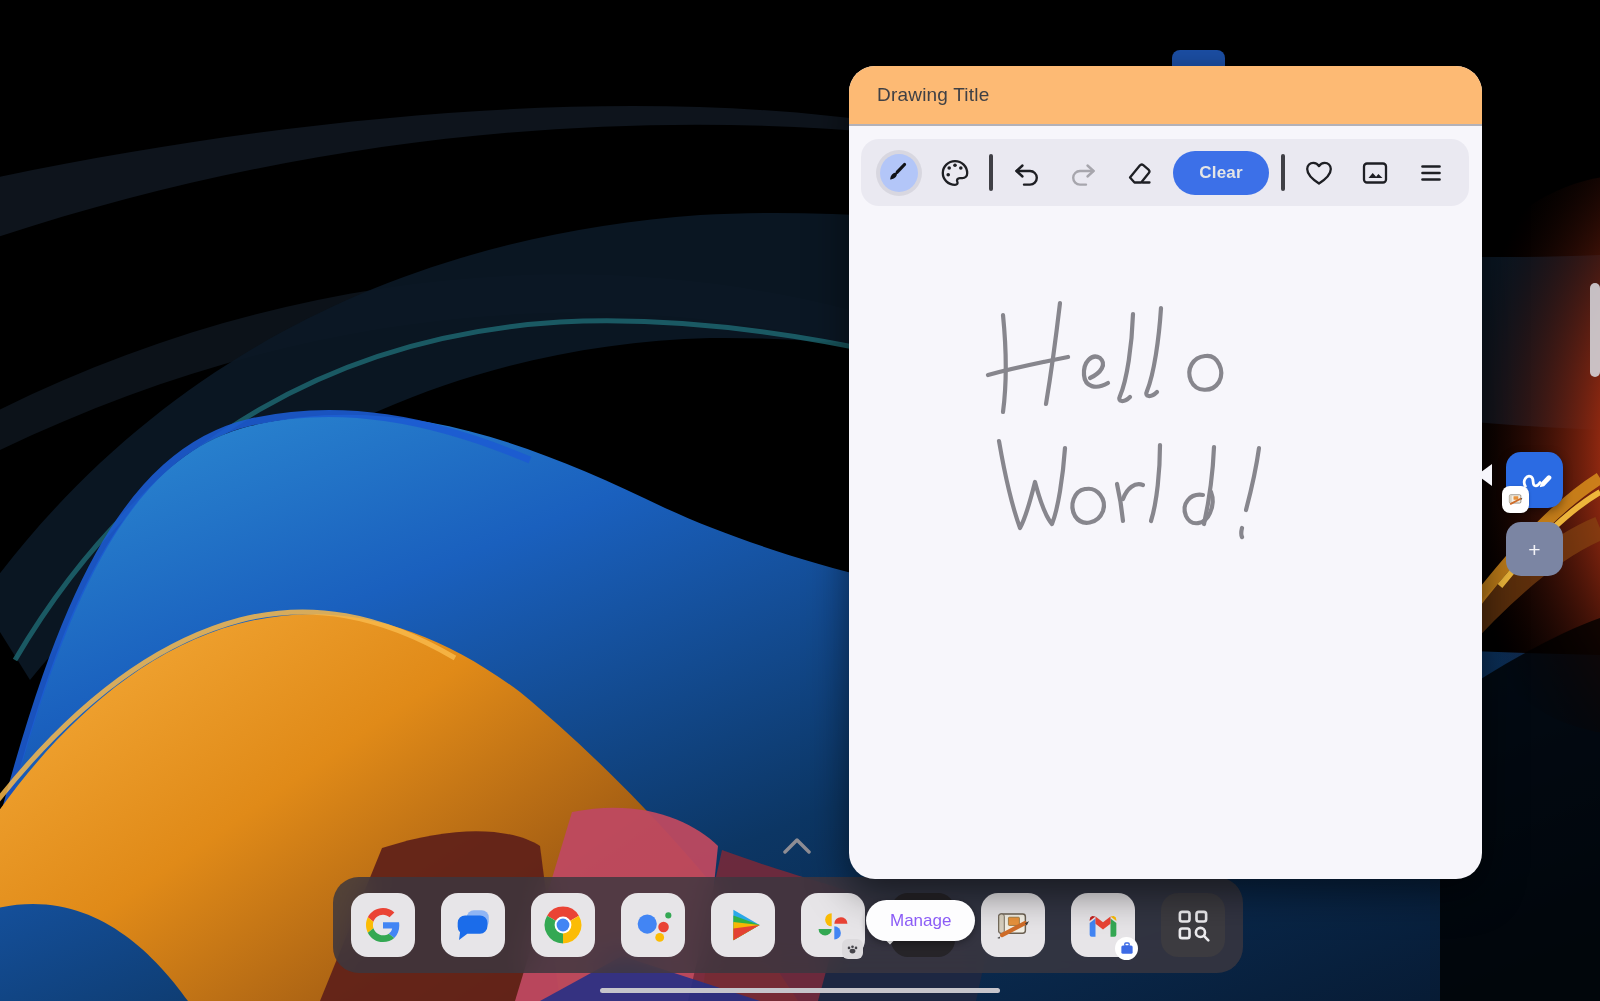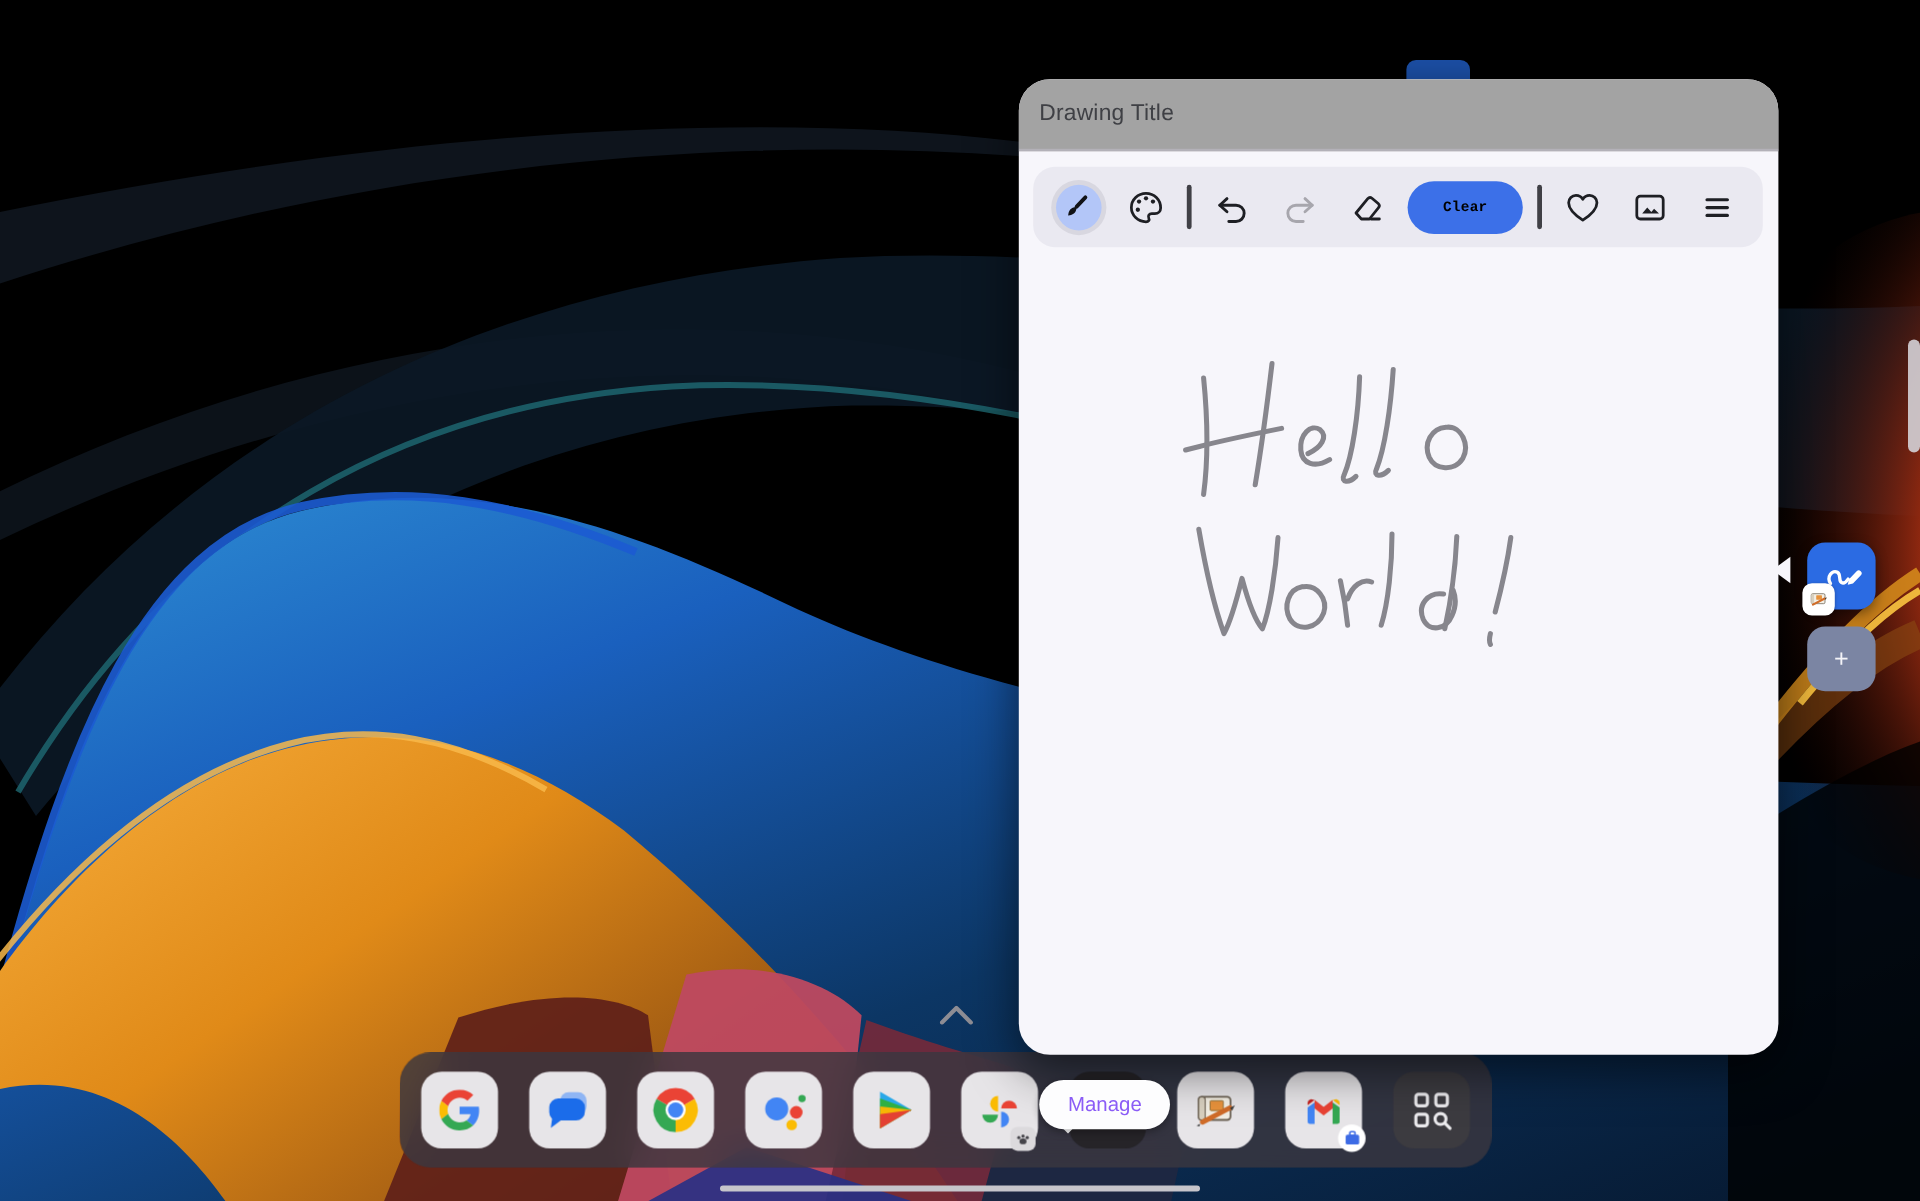--- a/index.html
+++ b/index.html
@@ -6,34 +6,34 @@
   .screen{position:relative;width:1600px;height:1001px;overflow:hidden;
     font-family:"Liberation Sans","DejaVu Sans",sans-serif;background:#000;}
   .wallpaper{position:absolute;inset:0;z-index:0;}
   .sr{position:absolute;width:1px;height:1px;overflow:hidden;clip:rect(0 0 0 0);}
 
   
   .drag-tab{position:absolute;left:1172px;top:50px;width:53px;height:26px;border-radius:8px;
     background:#1C50A8;z-index:1;}
   .window{position:absolute;left:849px;top:66px;width:633px;height:813px;border-radius:26px;
     background:#F7F6FB;box-shadow:0 12px 40px rgba(0,0,0,.55);z-index:3;overflow:hidden;}
-  .titlebar{position:absolute;left:0;top:0;right:0;height:60px;background:#a3a3a3;
-    border-bottom:2px solid #B3B1B8;display:flex;align-items:center;padding:0 17px;box-sizing:border-box;z-index:2;}
+  .titlebar{position:absolute;left:0;top:0;right:0;height:60px;background:#fdba74;
+    border-bottom:2px solid #B3B1B8;display:flex;align-items:center;padding:0 28px;box-sizing:border-box;z-index:2;}
   .titlebar .title{font-size:19px;color:#3F4045;letter-spacing:.2px;}
   .ink{position:absolute;inset:0;z-index:0;}
   .toolbar{position:absolute;left:12px;top:73px;width:608px;height:67px;background:#EAE9F1;
     border-radius:18px;display:flex;align-items:center;gap:12px;padding:0 16px;box-sizing:border-box;z-index:2;}
   .tool{position:relative;width:44px;height:44px;border:none;background:transparent;padding:0;
     display:flex;align-items:center;justify-content:center;cursor:pointer;}
   .tool svg{position:relative;z-index:1;}
   .tool .sel-ripple{position:absolute;width:46px;height:46px;border-radius:50%;background:#D8D7E0;}
   .tool .sel-bg{position:absolute;width:38px;height:38px;border-radius:50%;background:#B3C6F8;}
   .tdiv{width:4px;height:37px;border-radius:2px;background:#404046;}
-  .clear-btn{width:96px;height:44px;border:none;border-radius:22px;background:#3C70E8;color:#000000;
-    font-family:Liberation Mono, monospace;font-size:12px;font-weight:700;letter-spacing:.2px;cursor:pointer;}
+  .clear-btn{width:96px;height:44px;border:none;border-radius:22px;background:#3C70E8;color:#e5e5e5;
+    font-family:Liberation Sans, sans-serif;font-size:17px;font-weight:700;letter-spacing:.2px;cursor:pointer;}
 
   
   .ptr{position:absolute;left:1477px;top:464px;width:0;height:0;z-index:4;
     border-top:11px solid transparent;border-bottom:11px solid transparent;border-right:15px solid #F7F6FB;}
   .bubble{position:absolute;border:none;cursor:pointer;z-index:3;display:flex;align-items:center;justify-content:center;}
   .bubble.blue{left:1506px;top:452px;width:57px;height:56px;border-radius:15px;background:#2B6BE3;
     box-shadow:0 3px 10px rgba(0,0,0,.4);}
   .mini-badge{position:absolute;left:-4px;bottom:-5px;width:27px;height:27px;border-radius:8px;background:#fff;
     display:flex;align-items:center;justify-content:center;box-shadow:0 1px 3px rgba(0,0,0,.3);}
   .bubble.plus{left:1506px;top:522px;width:57px;height:54px;border-radius:15px;background:#7B85A3;}

